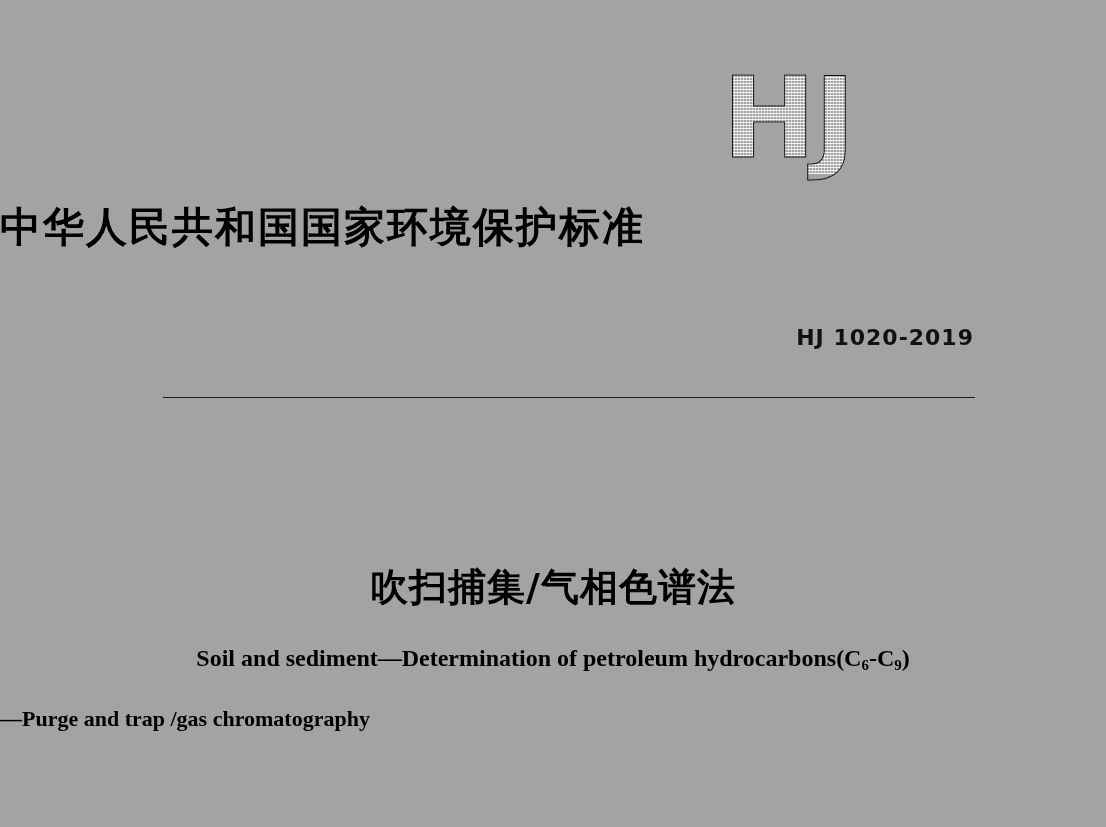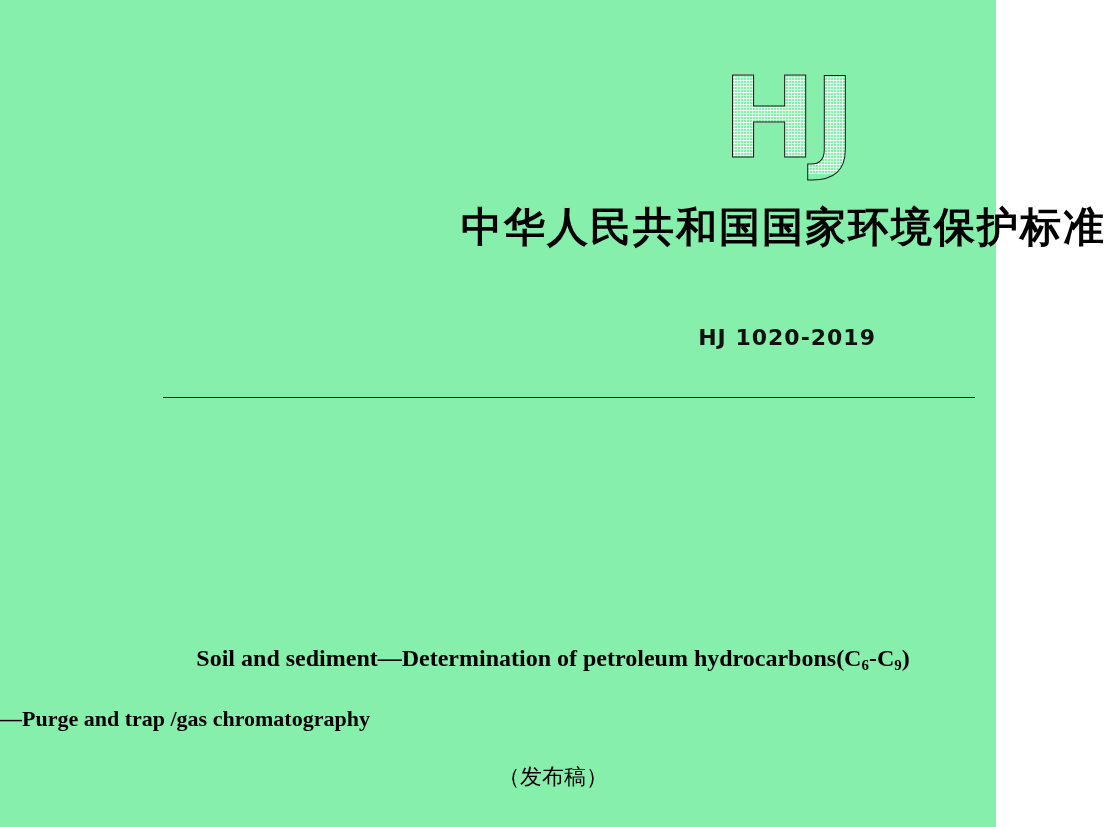--- a/index.html
+++ b/index.html
@@ -9,23 +9,23 @@
   }
   body {
     width: 1106px;
     height: 827px;
     overflow: hidden;
     font-family: "Liberation Serif", serif;
     color: #000000;
   }
   .page {
     position: relative;
-    width: 996px;
+    width: 1106px;
     height: 827px;
-    background: #86efac;
+    background: #a3a3a3;
     text-decoration: underline;
   }
 
   
   .emblem-wrap {
     position: absolute;
     top: 62px;
     left: 0;
     width: 1106px;
     text-align: center;
@@ -47,33 +47,33 @@
     background-clip: text;
     color: transparent;
   }
 
   
   .org-line {
     position: absolute;
     top: 200px;
     left: 0;
     width: 1106px;
-    text-align: right;
+    text-align: left;
     font-family: "DejaVu Sans", sans-serif;
     font-weight: 700;
     font-size: 41px;
     letter-spacing: 2px;
     color: #000;
   }
 
   
   .std-number {
     position: absolute;
     top: 325px;
-    right: 120px;
+    right: 132px;
     font-family: "DejaVu Sans", sans-serif;
     font-weight: 700;
     font-size: 22px;
     letter-spacing: 1px;
     color: #111;
   }
 
   
   .rule {
     position: absolute;
@@ -158,22 +158,22 @@
     <span class="emblem">HJ</span>
   </div>
 
   <div class="org-line">中华人民共和国国家环境保护标准</div>
 
   <div class="std-number">HJ 1020-2019</div>
 
   <div class="rule"></div>
 
 
+  <div class="title-cn-2">吹扫捕集/气相色谱法</div>
 
   <div class="title-en">
     <span>Soil and sediment—Determination of petroleum hydrocarbons(C</span><sub class="sm">6</sub><span>-C</span><sub class="sm">9</sub><span>)</span>
   </div>
 
   <div class="title-en-2">—Purge and trap /gas chromatography</div>
 
-  <div class="note">（发布稿）</div>
 
 </div>
 
 </body></html>

